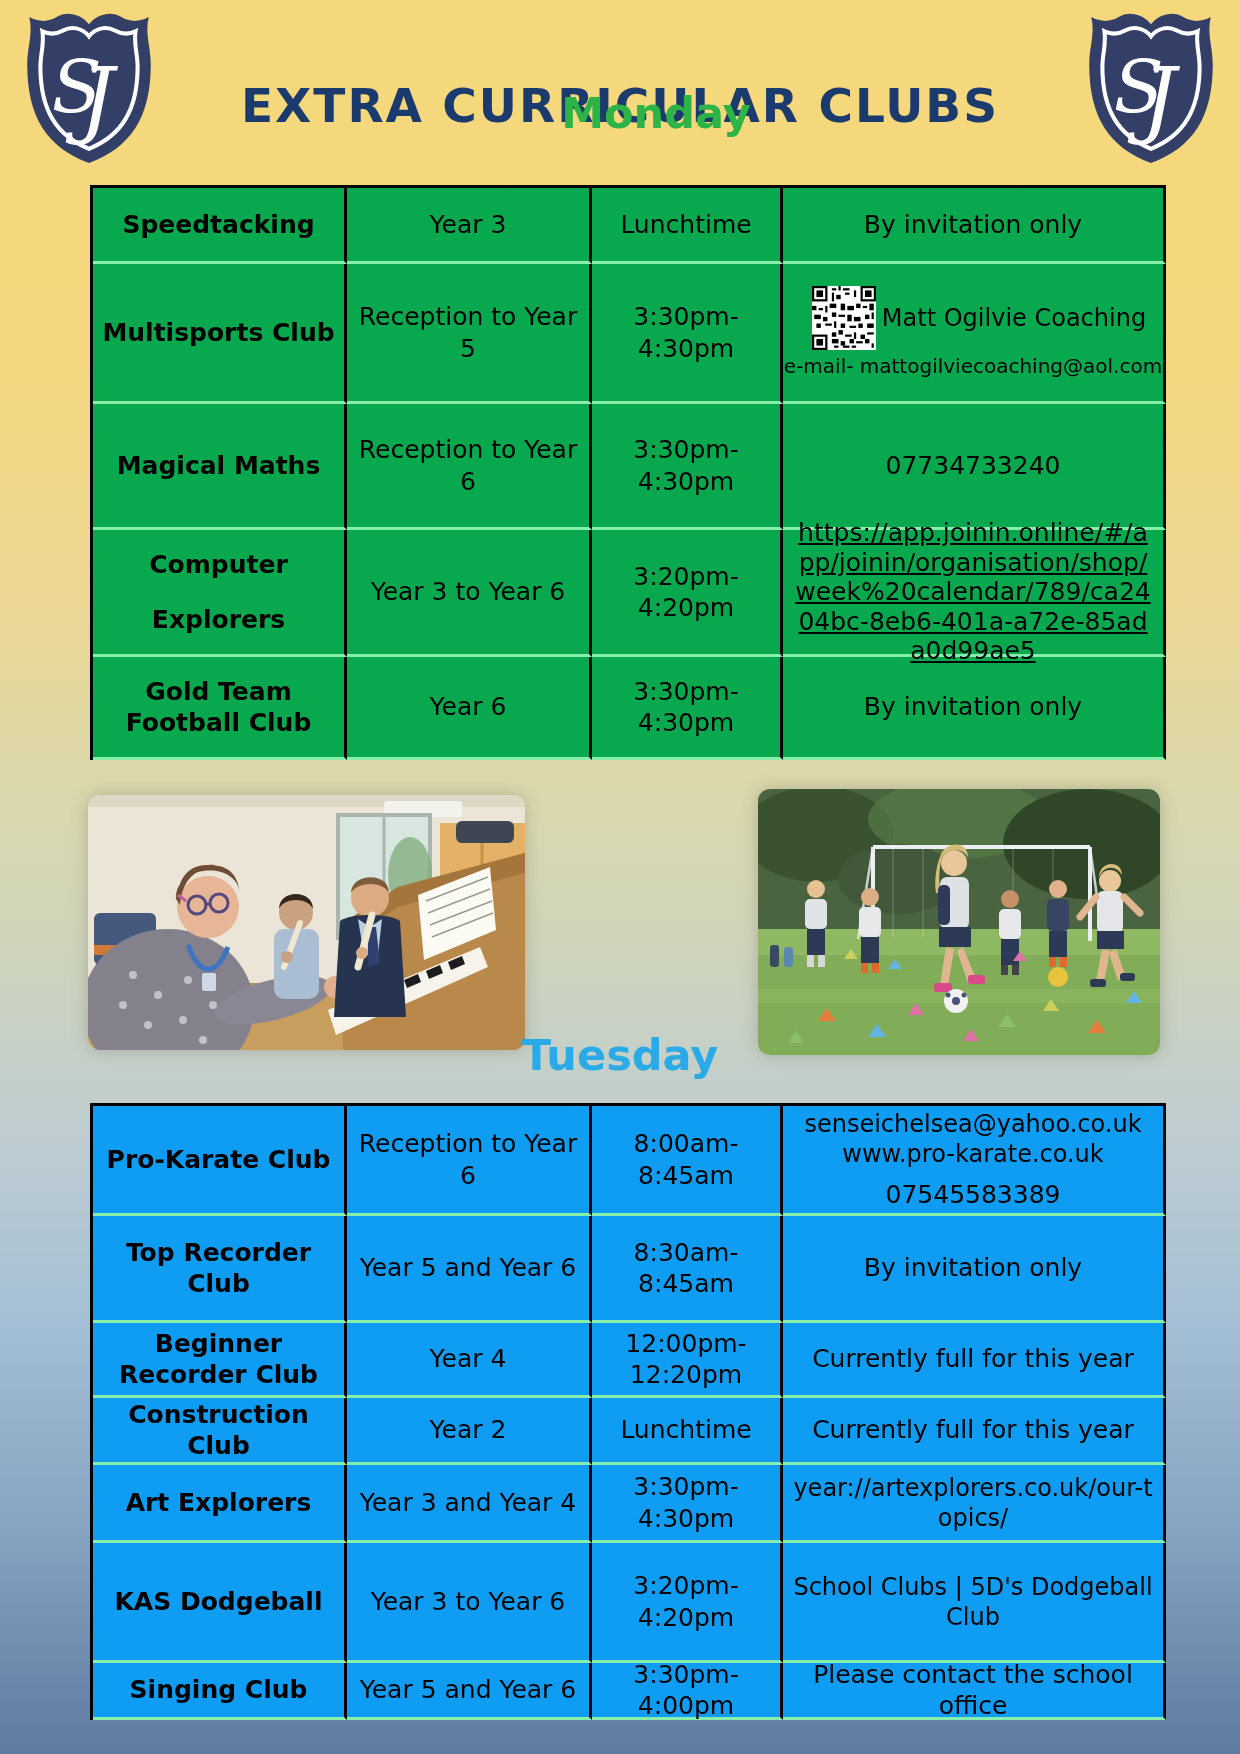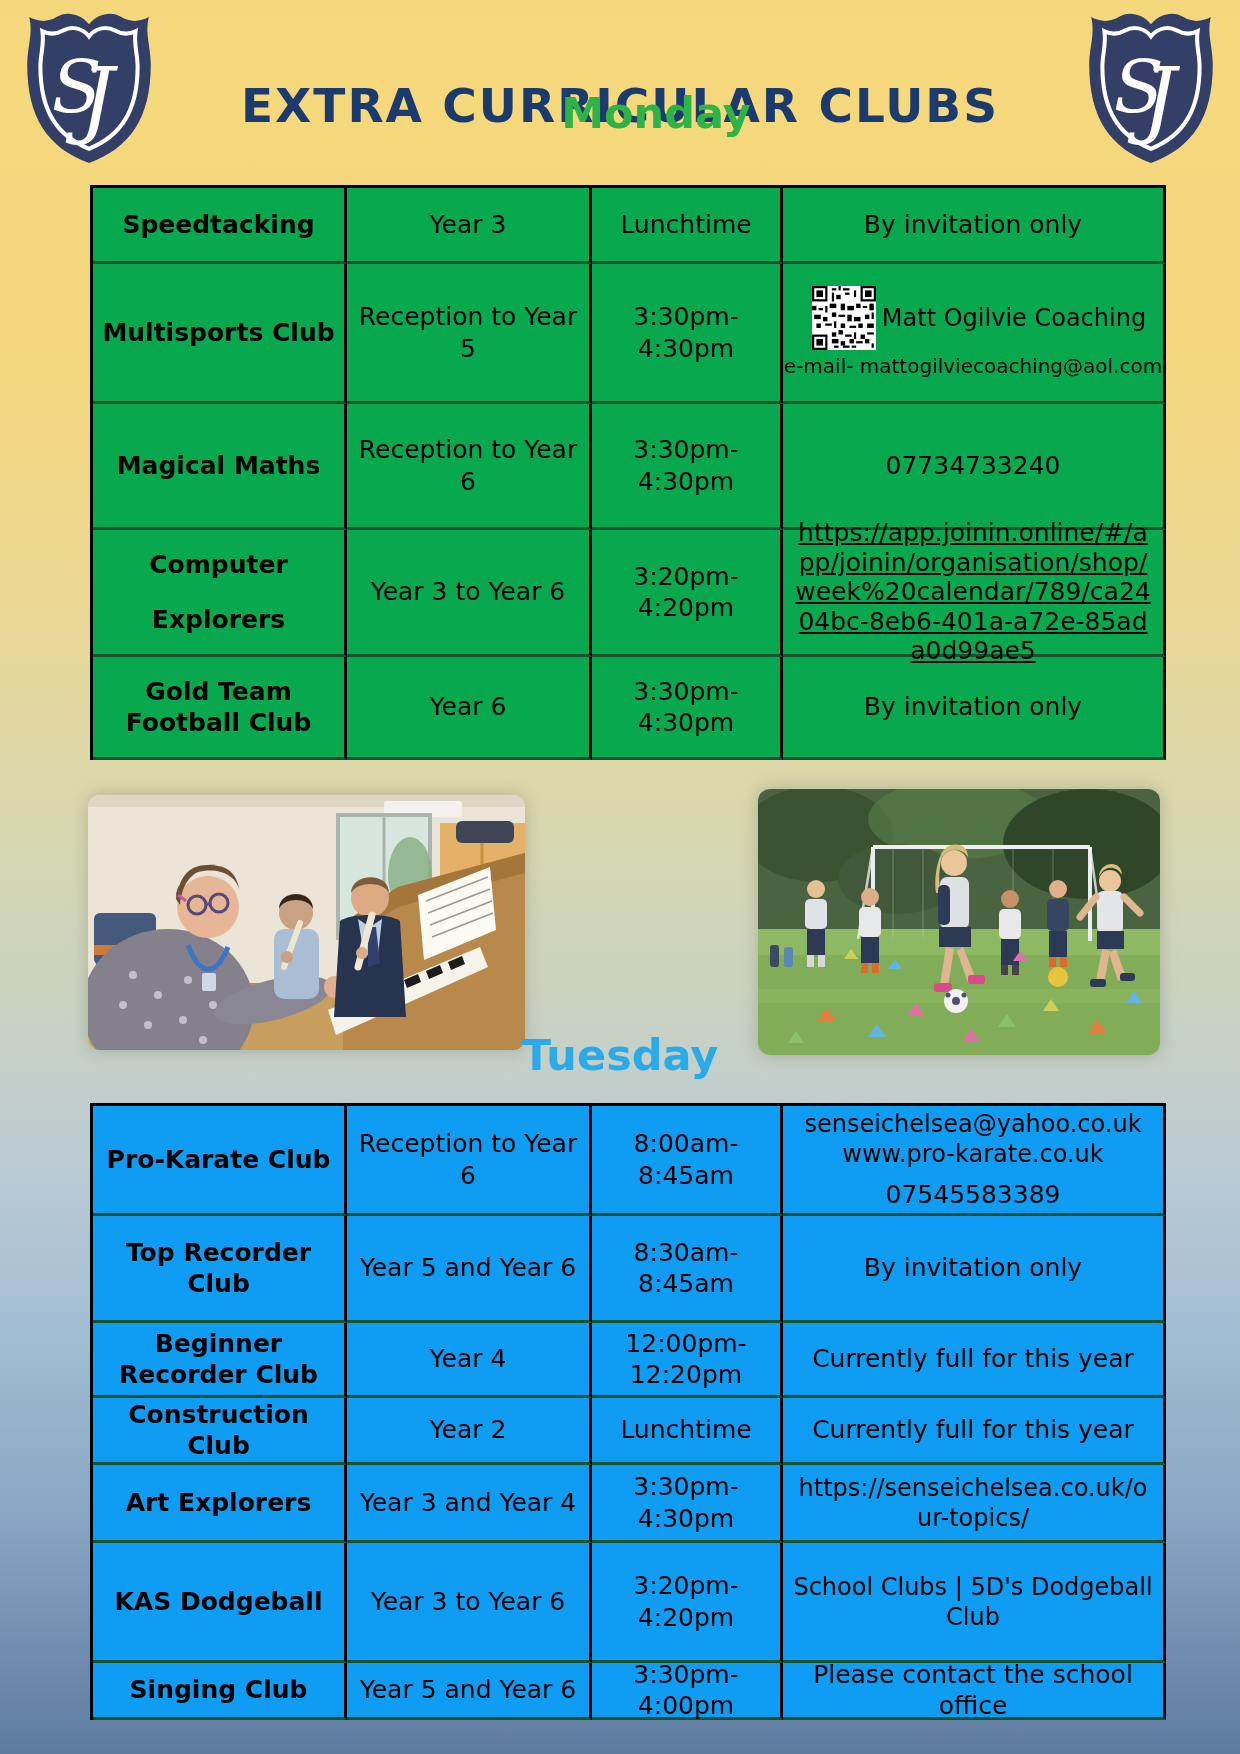--- a/index.html
+++ b/index.html
@@ -27,21 +27,21 @@
     position:absolute;left:90px;display:grid;
     border-top:3px solid #000;border-left:3px solid #000;
   }
   #monday-table{top:185px;background:#08a94e;
     grid-template-columns:254px 245px 191px 383px;
     grid-template-rows:76px 140px 126px 127px 103px;}
   #tuesday-table{top:1103px;background:#0f9df3;
     grid-template-columns:254px 245px 191px 383px;
     grid-template-rows:110px 107px 75px 67px 78px 120px 57px;}
   .tbl>div{
-    border-right:3px solid #000;border-bottom:3px solid #14532d;
+    border-right:3px solid #000;border-bottom:3px solid #86efac;
     display:flex;flex-direction:column;align-items:center;justify-content:center;
     text-align:center;padding:3px 8px;font-size:25px;line-height:1.25;min-width:0;
   }
   .club{font-weight:bold;font-size:26px;}
   .vt{justify-content:flex-start;padding-top:7px;}
   .info{font-size:24px;}
   .small{font-size:21px;}
   .linkblue{
     justify-content:center;align-items:flex-start;text-align:left;
   }
@@ -389,21 +389,21 @@
 
     <div class="club vt">Construction Club</div>
     <div class="vt">Year 2</div>
     <div class="vt">Lunchtime</div>
     <div class="vt info">Currently full for this year</div>
 
     <div class="club vt">Art Explorers</div>
     <div class="vt">Year 3 and Year 4</div>
     <div class="vt">3:30pm-4:30pm</div>
     <div class="vt">
-      <span class="ulink info" style="word-break:break-all">https://senseichelsea.co.uk/our-topics/</span>
+      <span class="ulink info" style="word-break:break-all">year://artexplorers.co.uk/our-topics/</span>
     </div>
 
     <div class="club">KAS Dodgeball</div>
     <div>Year 3 to Year 6</div>
     <div>3:20pm-4:20pm</div>
     <div>
       <span class="ulink info">School Clubs | 5D's Dodgeball Club</span>
     </div>
 
     <div class="club">Singing Club</div>

